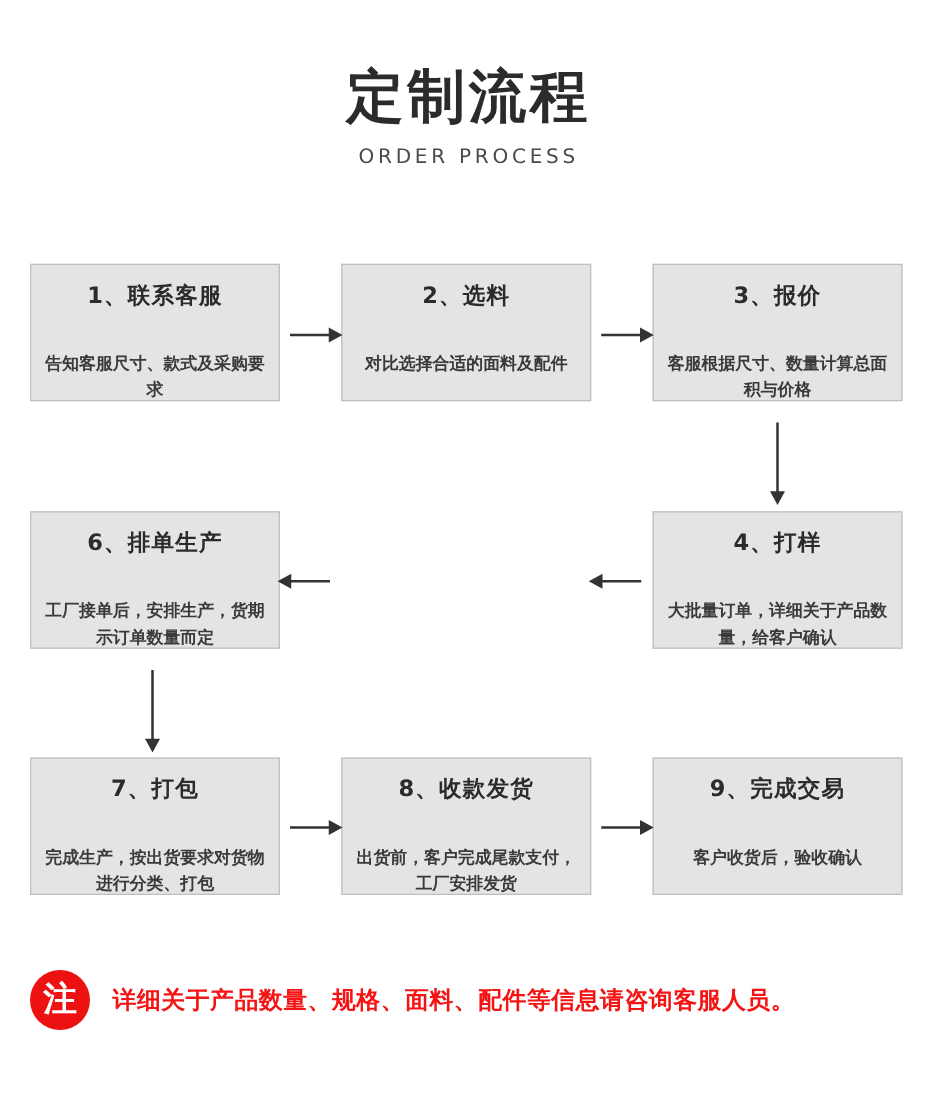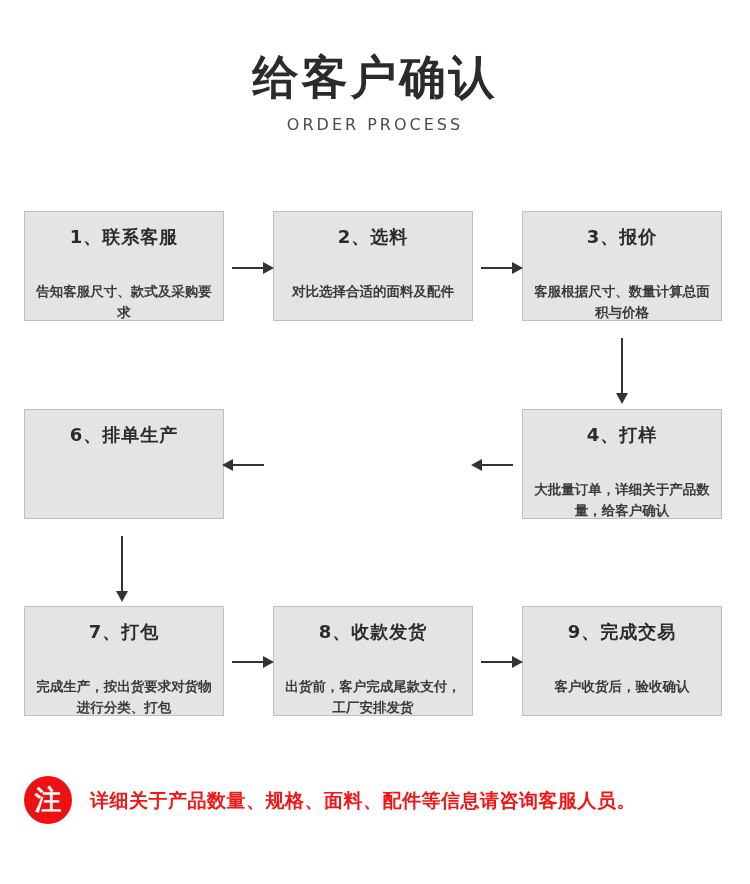--- a/index.html
+++ b/index.html
@@ -179,21 +179,21 @@
     color: #f41414;
     letter-spacing: 0.5px;
     line-height: 28px;
     white-space: nowrap;
   }
 </style>
 </head>
 <body>
 
 <div class="header">
-  <div class="title">给客户确认</div>
+  <div class="title">定制流程</div>
   <div class="subtitle">ORDER PROCESS</div>
 </div>
 
 <div class="flow">
 
   <div class="row row-1">
     <div class="step">
       <div class="step-title">1、联系客服</div>
       <div class="step-desc">告知客服尺寸、款式及采购要求</div>
     </div>
@@ -203,20 +203,21 @@
     </div>
     <div class="step">
       <div class="step-title">3、报价</div>
       <div class="step-desc">客服根据尺寸、数量计算总面积与价格</div>
     </div>
   </div>
 
   <div class="row row-2">
     <div class="step">
       <div class="step-title">6、排单生产</div>
+      <div class="step-desc">工厂接单后，安排生产，货期示订单数量而定</div>
     </div>
     <div class="step">
       <div class="step-title">4、打样</div>
       <div class="step-desc">大批量订单，详细关于产品数量，给客户确认</div>
     </div>
   </div>
 
   <div class="row row-3">
     <div class="step">
       <div class="step-title">7、打包</div>

